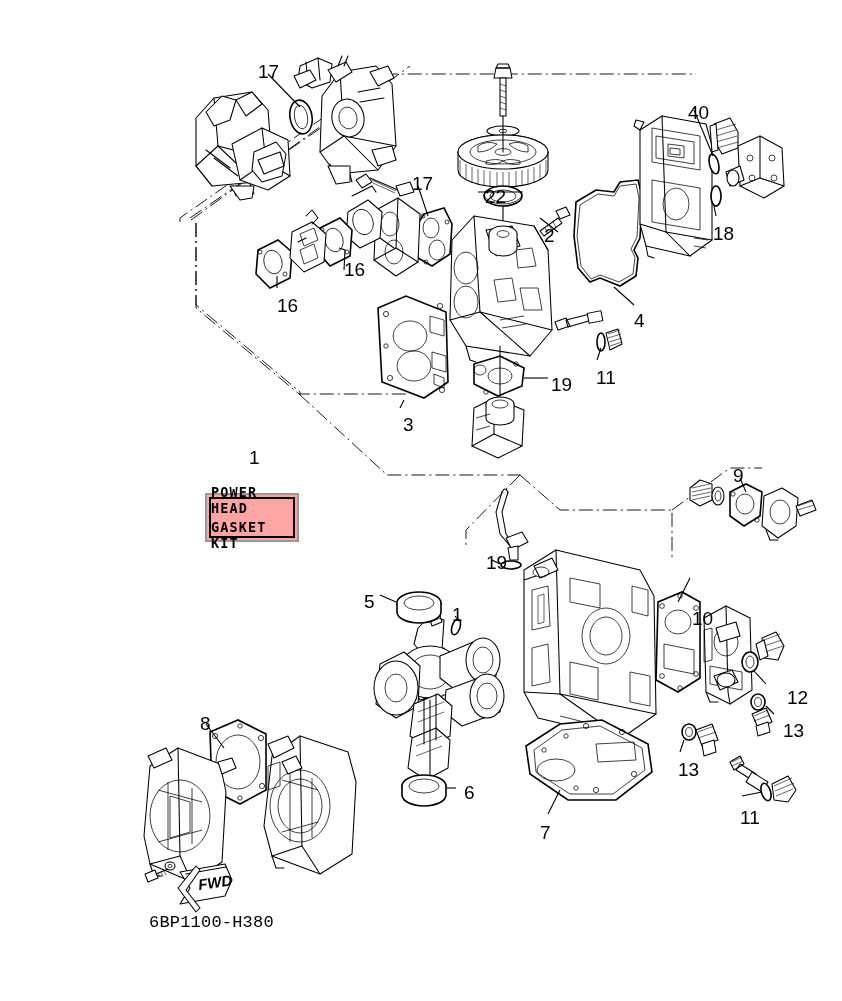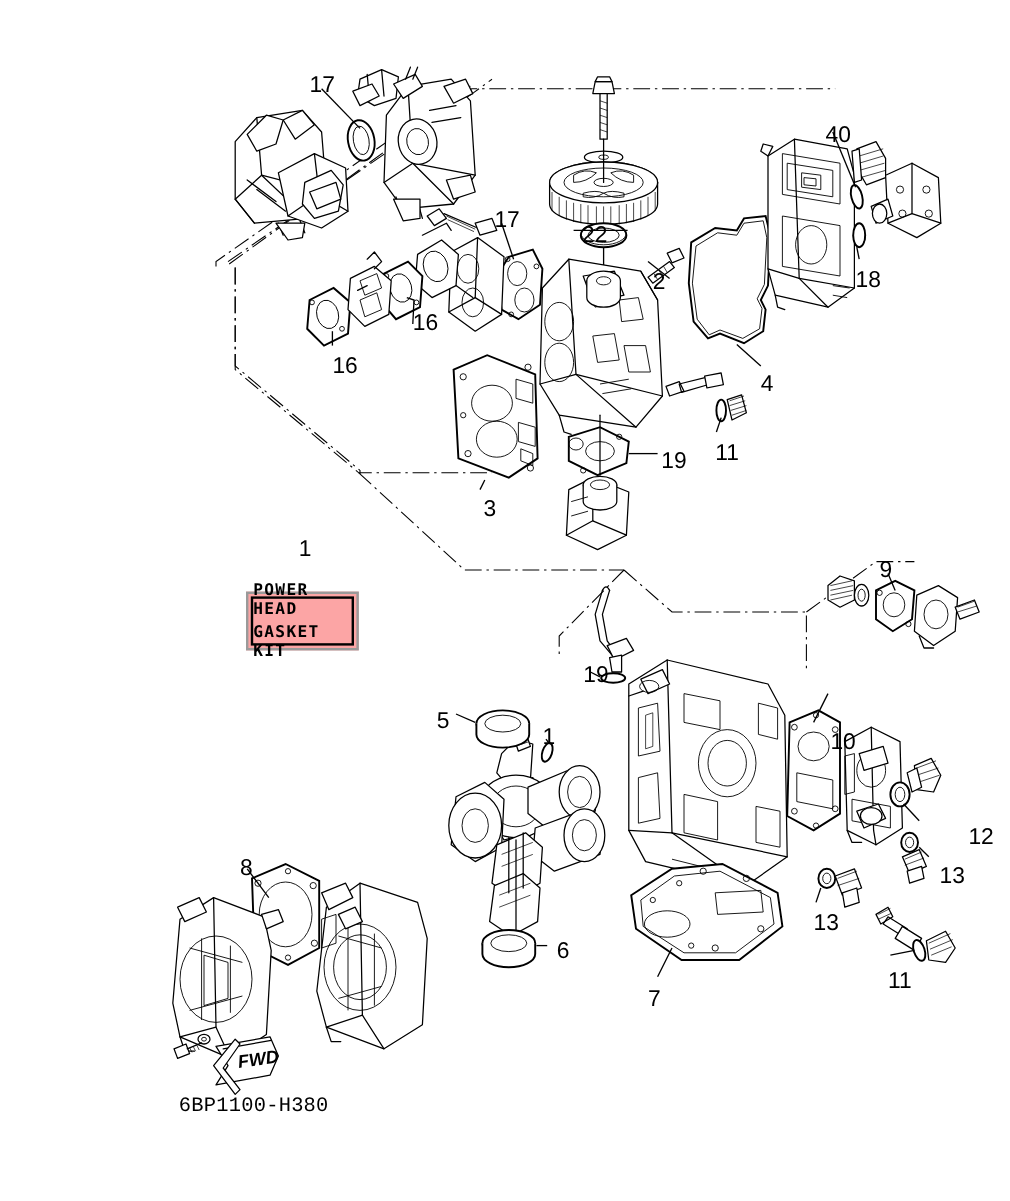--- a/index.html
+++ b/index.html
@@ -623,21 +623,21 @@
       <div class="callout" style="left: 634px; top: 311px;">4</div>
       <div class="callout" style="left: 596px; top: 368px;">11</div>
       <div class="callout" style="left: 551px; top: 375px;">19</div>
       <div class="callout" style="left: 403px; top: 415px;">3</div>
       <div class="callout" style="left: 249px; top: 448px;">1</div>
       <div class="callout" style="left: 733px; top: 466px;">9</div>
       <div class="callout" style="left: 486px; top: 553px;">19</div>
       <div class="callout" style="left: 692px; top: 565px; margin-top: 44px;">10</div>
       <div class="callout" style="left: 364px; top: 592px;">5</div>
       <div class="callout" style="left: 452px; top: 605px;">1</div>
-      <div class="callout" style="left: 807px; top: 688px; text-align: right;">12</div>
+      <div class="callout" style="left: 787px; top: 688px; text-align: right;">12</div>
       <div class="callout" style="left: 783px; top: 721px;">13</div>
       <div class="callout" style="left: 200px; top: 714px;">8</div>
       <div class="callout" style="left: 678px; top: 760px;">13</div>
       <div class="callout" style="left: 464px; top: 783px;">6</div>
       <div class="callout" style="left: 740px; top: 808px;">11</div>
       <div class="callout" style="left: 540px; top: 823px;">7</div>
     </div>
 
 </div>
 

